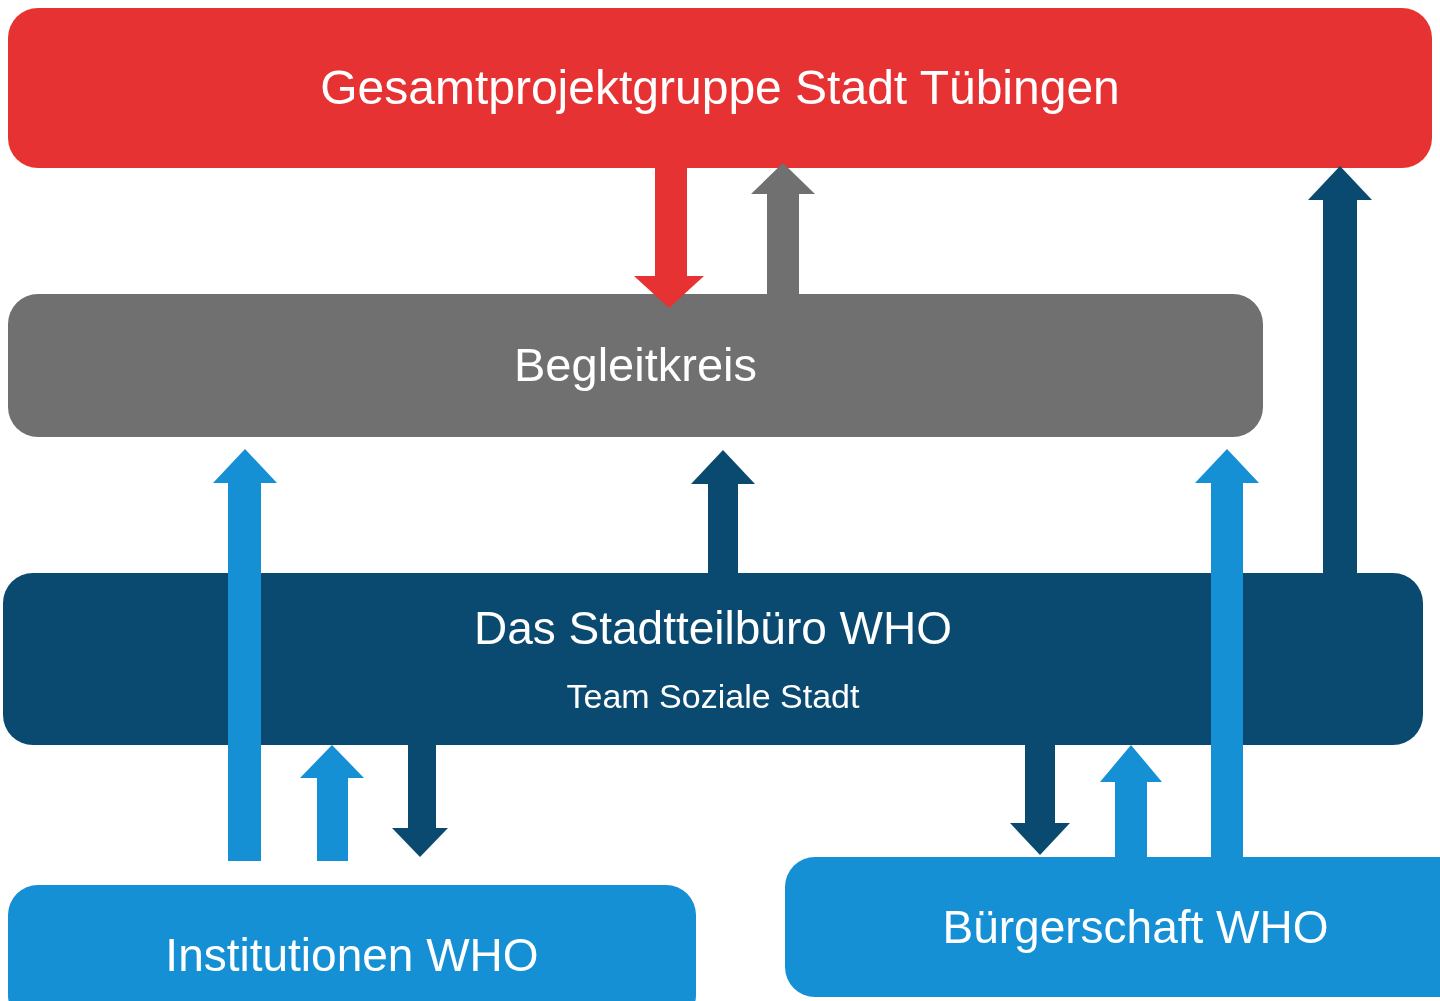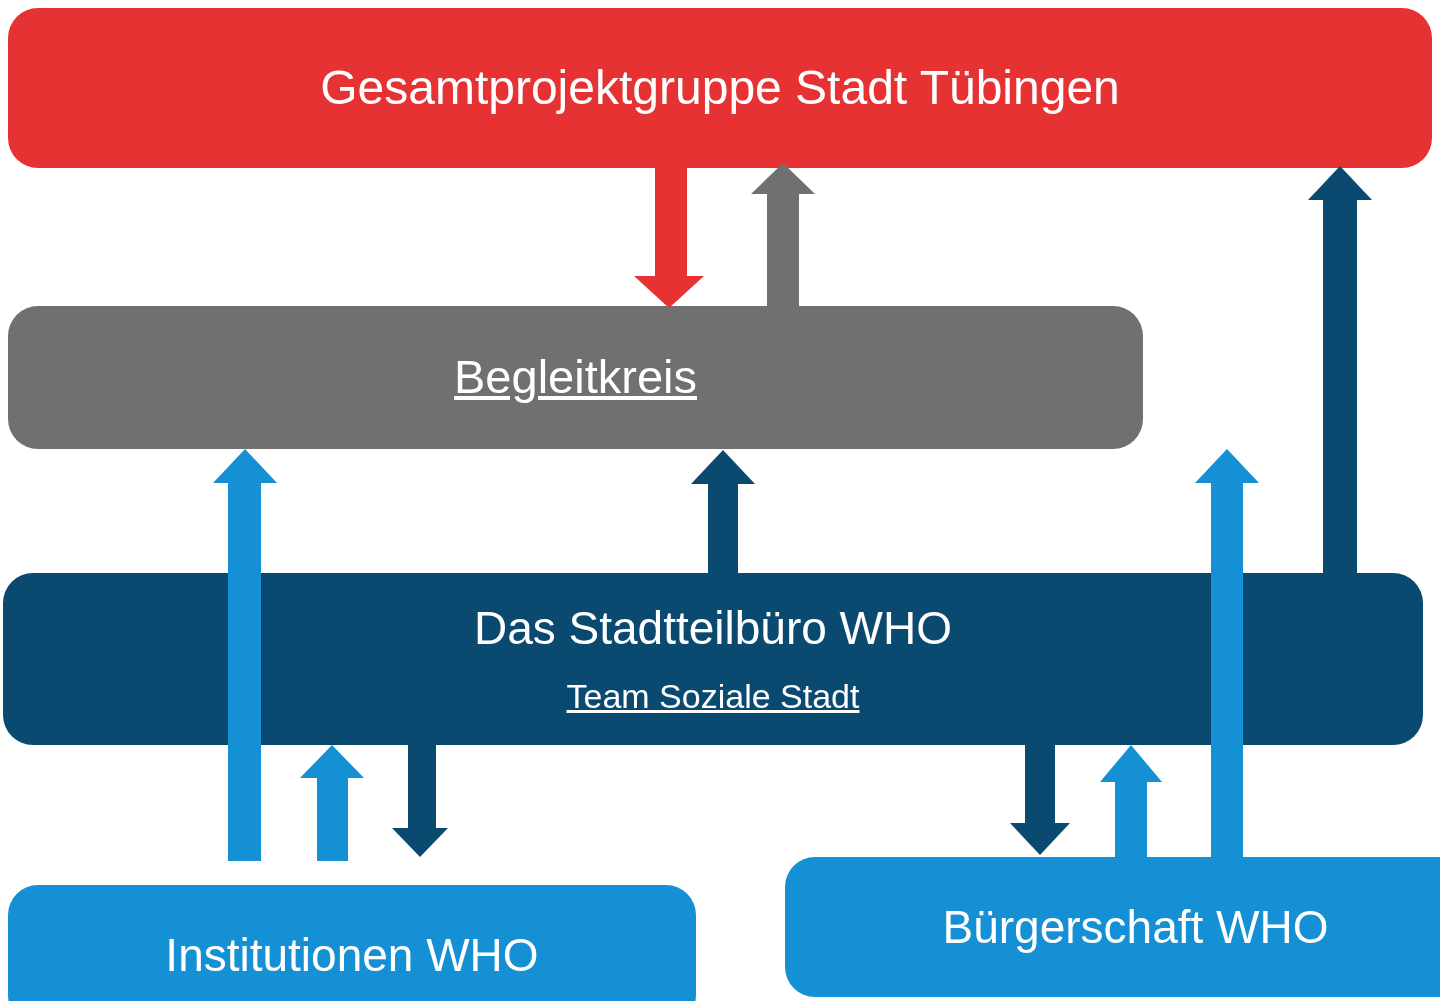--- a/index.html
+++ b/index.html
@@ -28,26 +28,26 @@
     text-align:center;
     z-index:1;
   }
   .node .title{line-height:1.15;}
   .node .subtitle{line-height:1.15;}
 
   .node-top{left:8px;top:8px;width:1424px;height:160px;background:var(--red);}
   .node-top .title{font-size:48px;}
   .node-top .subtitle{font-size:35px;margin-top:8px;}
 
-  .node-middle{left:8px;top:306px;width:1135px;height:143px;background:var(--gray);text-decoration:underline;}
+  .node-middle{left:8px;top:294px;width:1255px;height:143px;background:var(--gray);}
   .node-middle .title{font-size:47px;}
 
   .node-office{left:3px;top:573px;width:1420px;height:172px;background:var(--navy);}
   .node-office .title{font-size:46px;}
-  .node-office .subtitle{font-size:34px;margin-top:23px;text-decoration:underline;}
+  .node-office .subtitle{font-size:34px;margin-top:23px;}
 
   .node-bl{left:8px;top:885px;width:688px;height:140px;background:var(--light-blue);}
   .node-br{left:785px;top:857px;width:701px;height:140px;background:var(--light-blue);}
   .node-bl .title,.node-br .title{font-size:46px;}
 
   
   .shaft{position:absolute;z-index:2;}
   .head{position:absolute;z-index:2;width:0;height:0;}
 
   .c-red{background:var(--red);}

